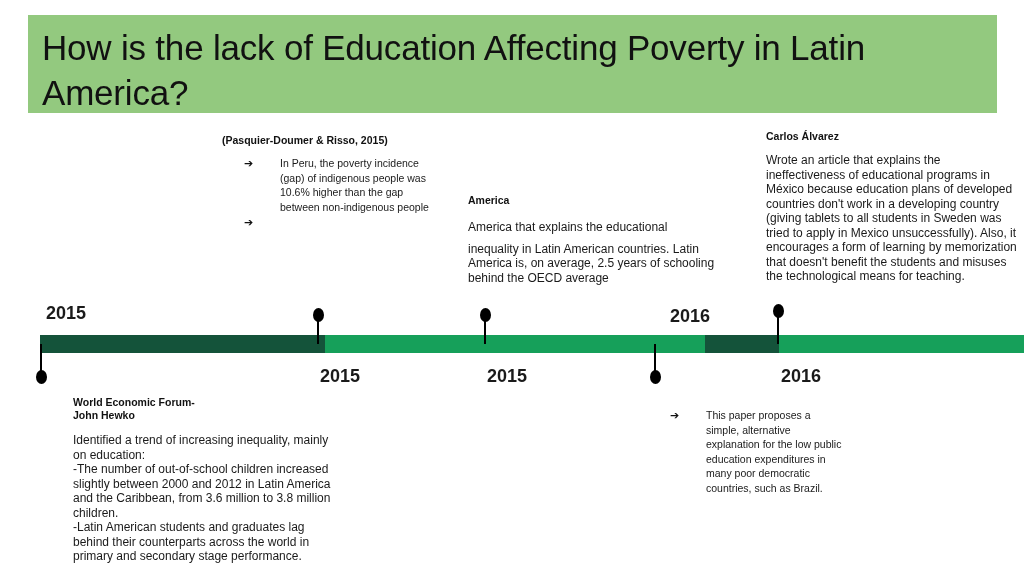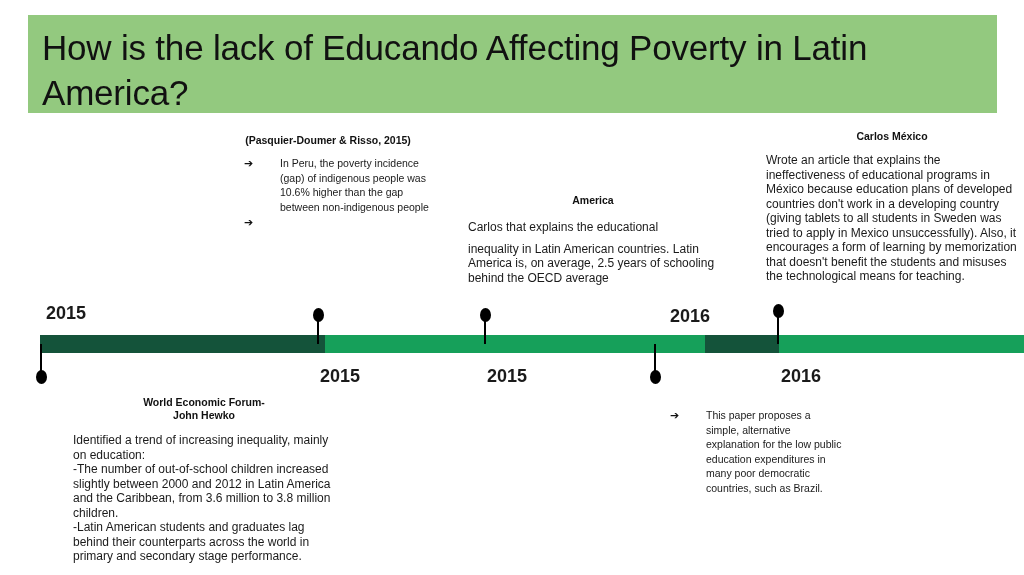--- a/index.html
+++ b/index.html
@@ -91,21 +91,20 @@
   .note {
     position: absolute;
     box-sizing: border-box;
   }
   .note-title {
     font-size: 10.5px;
     font-weight: bold;
     line-height: 13px;
     color: #111111;
     white-space: pre-line;
-    text-align: center;
   }
   .note-body {
     font-size: 12px;
     line-height: 14.5px;
     color: #1a1a1a;
     white-space: pre-line;
   }
   .note-spacer { height: 11px; }
 
   ul.arrow-list {
@@ -127,47 +126,47 @@
     top: 0;
     font-size: 11px;
     line-height: 14.5px;
     color: #111111;
   }
 </style>
 </head>
 <body>
 
 <div id="title-banner">
-  <div id="title-text">How is the lack of Educando Affecting Poverty in Latin America?</div>
+  <div id="title-text">How is the lack of Education Affecting Poverty in Latin America?</div>
 </div>
 
 <div class="note" style="left:222px; top:134px; width:212px;">
   <div class="note-title">(Pasquier-Doumer &amp; Risso, 2015)</div>
   <div style="height:9px;"></div>
   <ul class="arrow-list">
     <li>
       <span class="arrow-icon">➔</span>
       <span>In Peru, the poverty incidence (gap) of indigenous people was 10.6% higher than the gap between non-indigenous people</span>
     </li>
     <li>
       <span class="arrow-icon">➔</span>
     </li>
   </ul>
 </div>
 
 <div class="note" style="left:468px; top:194px; width:250px;">
   <div class="note-title">America</div>
   <div style="height:13px;"></div>
-  <div class="note-body">Carlos that explains the educational</div>
+  <div class="note-body">America that explains the educational</div>
   <div style="height:7px;"></div>
   <div class="note-body">inequality in Latin American countries.  Latin America is, on average, 2.5 years of schooling behind the OECD average</div>
 </div>
 
 <div class="note" style="left:766px; top:130px; width:252px;">
-  <div class="note-title">Carlos México</div>
+  <div class="note-title">Carlos Álvarez</div>
   <div style="height:10px;"></div>
   <div class="note-body">Wrote an article that explains the ineffectiveness of educational programs in México because education plans of developed countries don't work in a developing country (giving tablets  to all students in Sweden was tried to apply in Mexico unsuccessfully). Also, it encourages a form of learning by memorization that doesn't benefit the students and misuses the technological means for teaching.</div>
 </div>
 
 <div class="year-label" style="left:22px; top:303px;">2015</div>
 
 <div class="year-label" style="left:296px; top:366px;">2015</div>
 
 <div class="year-label" style="left:463px; top:366px;">2015</div>
 

